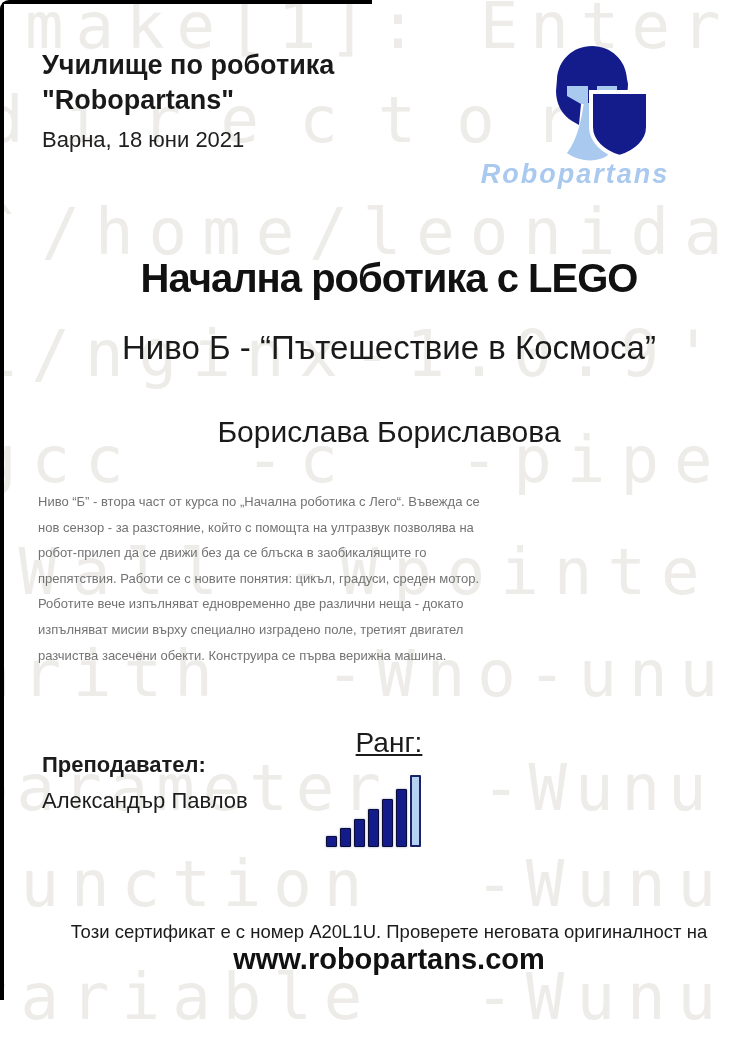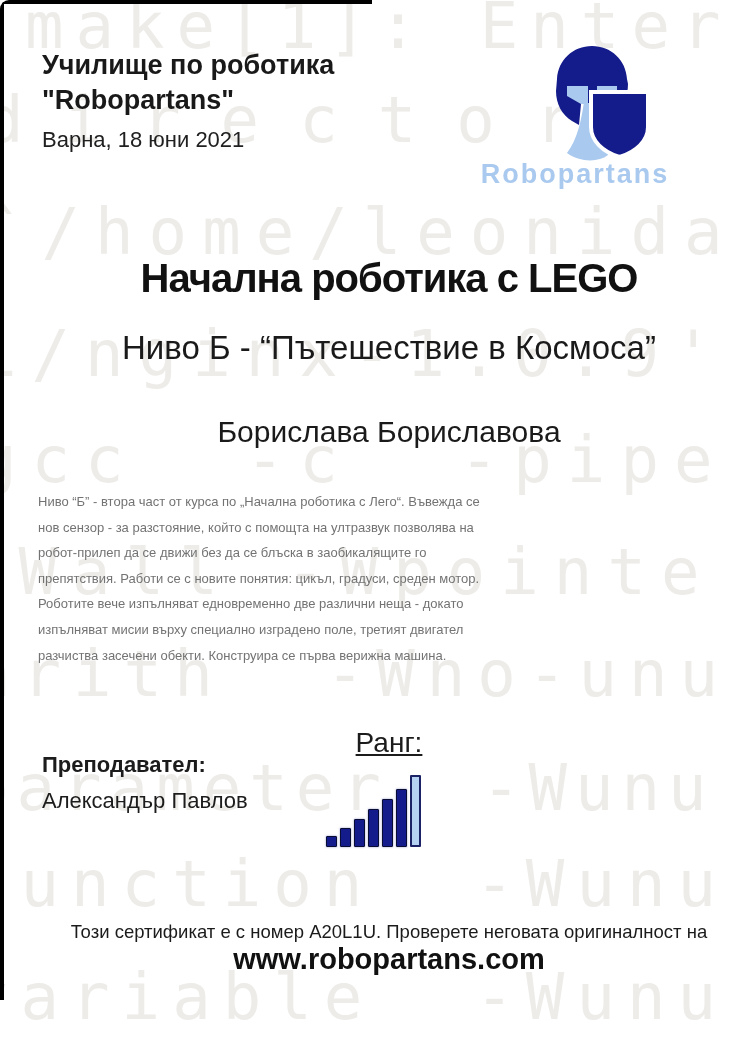--- a/index.html
+++ b/index.html
@@ -20,21 +20,21 @@
   .abs { position:absolute; }
   .center { left:0; width:744px; text-align:center;margin-left:17px; }
 
   .school-line { left:42px; font-size:27px; font-weight:600; color:#191919; }
   .date-line   { left:42px; font-size:22px; color:#202020; }
   .cert-line   { left:42px; font-size:23px; color:#202020; }
 
   .logo-box  { left:545px; top:42px; width:120px; height:125px; }
   .logo-text {
     left:450px; top:159px; width:250px; text-align:center;
-    font-size:27px; font-weight:700; letter-spacing:2px; color:#a9c9ef;
+    font-size:27px; font-weight:700; letter-spacing:2px; color:#a9c9ef;font-style:italic;
   }
 
   .title    { top:256px; font-size:40px; font-weight:700; letter-spacing:-1px; color:#111; }
   .subtitle { top:329px; font-size:33px; font-weight:400; color:#1a1a1a; }
   .student  { top:415px; font-size:30px; font-weight:400; color:#1a1a1a; }
 
   .desc { left:38px; top:489px; width:680px; font-size:13px; line-height:25.6px; color:#737373; }
 
   .teacher-label { left:42px; top:752px; font-size:22px;font-weight:bold; }
   .teacher-name  { left:42px; top:788px; font-size:22px; }

